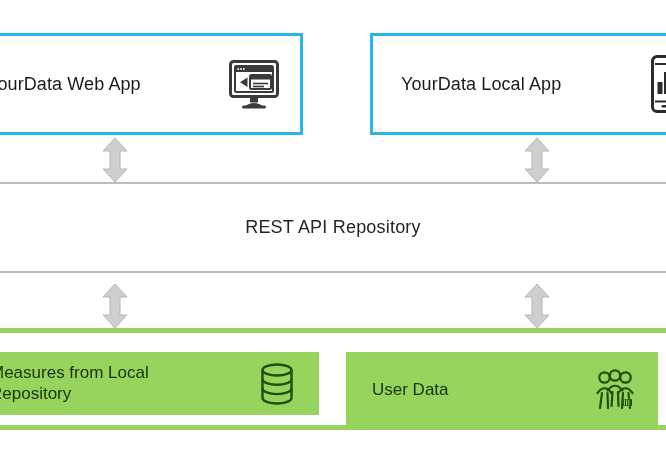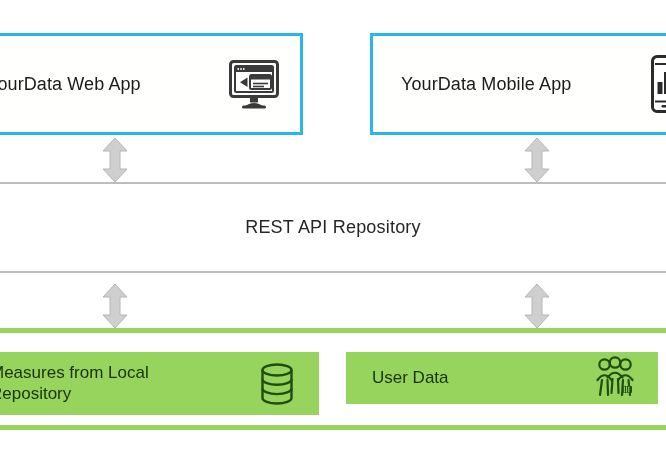--- a/index.html
+++ b/index.html
@@ -102,21 +102,21 @@
   .data-box.left {
     left: -36px;
     top: 352px;
     width: 355px;
     height: 63px;
   }
   .data-box.right {
     left: 346px;
     top: 352px;
     width: 312px;
-    height: 52px;
+    height: 77px;
   }
   .data-label {
     font-size: 17px;
     color: #19320a;
     line-height: 1.22;
     max-width: 205px;
   }
   .data-icon {
     flex: 0 0 auto;
     line-height: 0;
@@ -156,21 +156,21 @@
         <line x1="27" y1="30.5" x2="38" y2="30.5" stroke="#3a3a3a" stroke-width="1.6"></line>
         <path d="M21.5 21.5 L14 26.2 L21.5 30.9 Z" fill="#3a3a3a"></path>
         <rect x="24" y="40.5" width="8" height="6" fill="#3a3a3a"></rect>
         <path d="M18 51 Q28 43 38 51 Z" fill="#3a3a3a"></path>
         <rect x="16" y="49.5" width="24" height="3" rx="1.5" fill="#3a3a3a"></rect>
       </svg>
     </span>
   </div>
 
   <div class="client-box right">
-    <span class="client-label">YourData Mobile App</span>
+    <span class="client-label">YourData Local App</span>
     <span class="client-icon">
       <svg width="46" height="62" viewBox="0 0 46 62" aria-hidden="true">
         <rect x="9.5" y="3.5" width="27" height="55" rx="4.5" ry="4.5" fill="#ffffff" stroke="#2b2b2b" stroke-width="3"></rect>
         <line x1="12" y1="11" x2="34" y2="11" stroke="#2b2b2b" stroke-width="2"></line>
         <line x1="12" y1="48.5" x2="34" y2="48.5" stroke="#2b2b2b" stroke-width="2"></line>
         <rect x="18.5" y="52" width="9" height="2.6" rx="1.3" fill="#2b2b2b"></rect>
         <rect x="14.5" y="29" width="5" height="12" fill="#2b2b2b"></rect>
         <rect x="21" y="19" width="5" height="22" fill="#2b2b2b"></rect>
         <rect x="27.5" y="25" width="5" height="16" fill="#2b2b2b"></rect>
       </svg>

